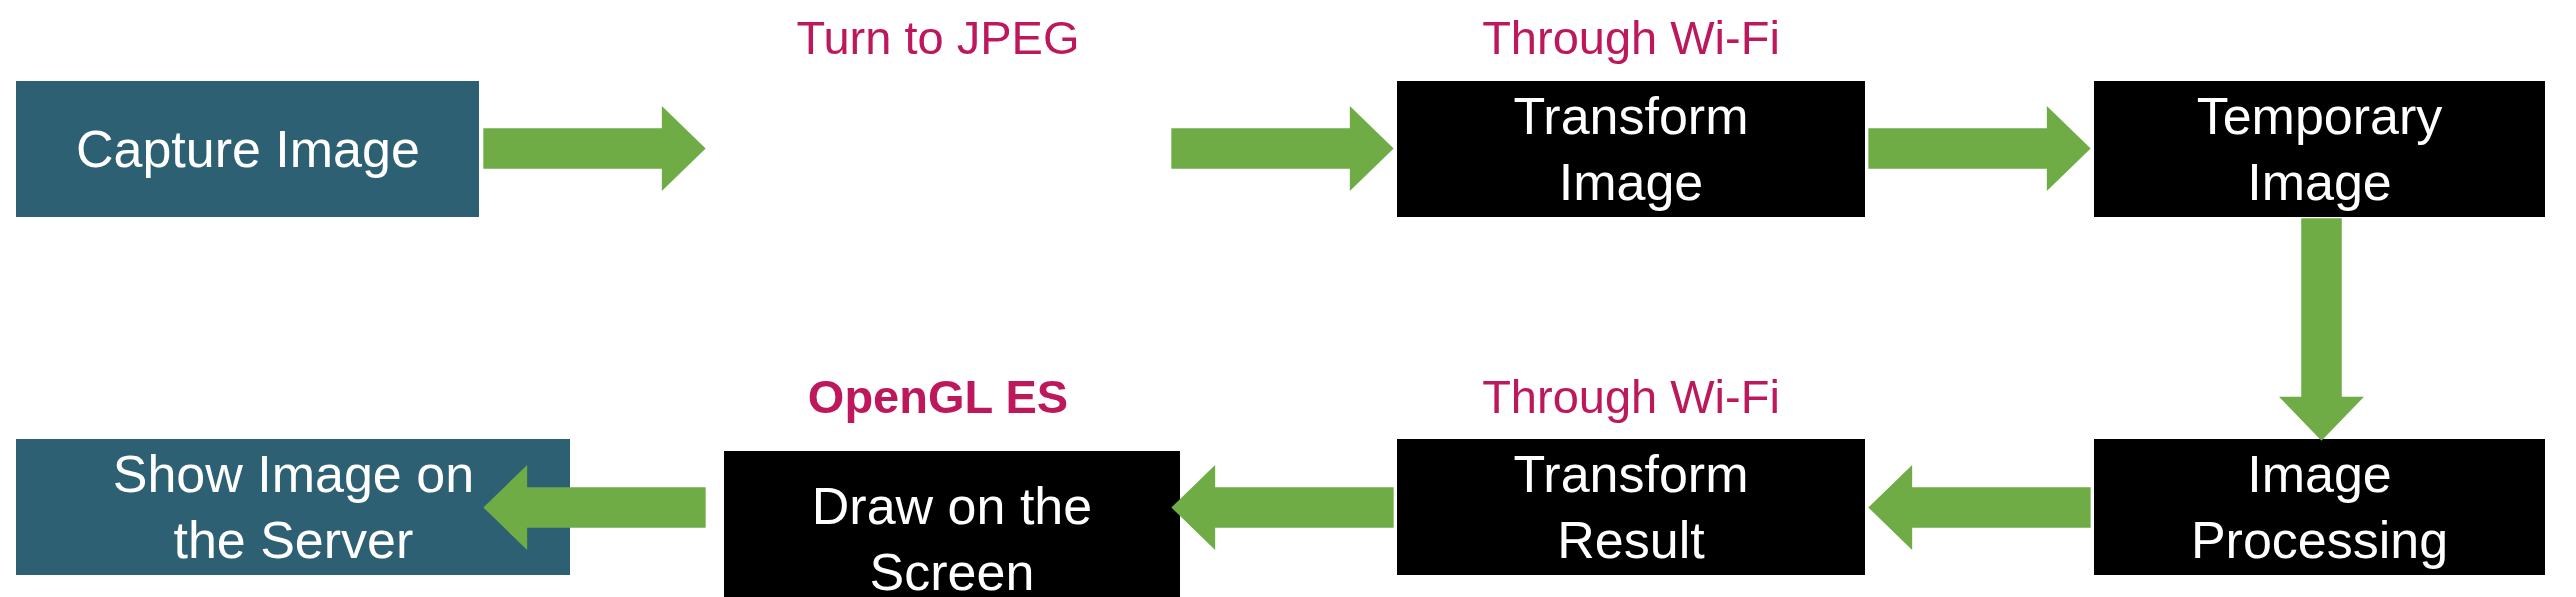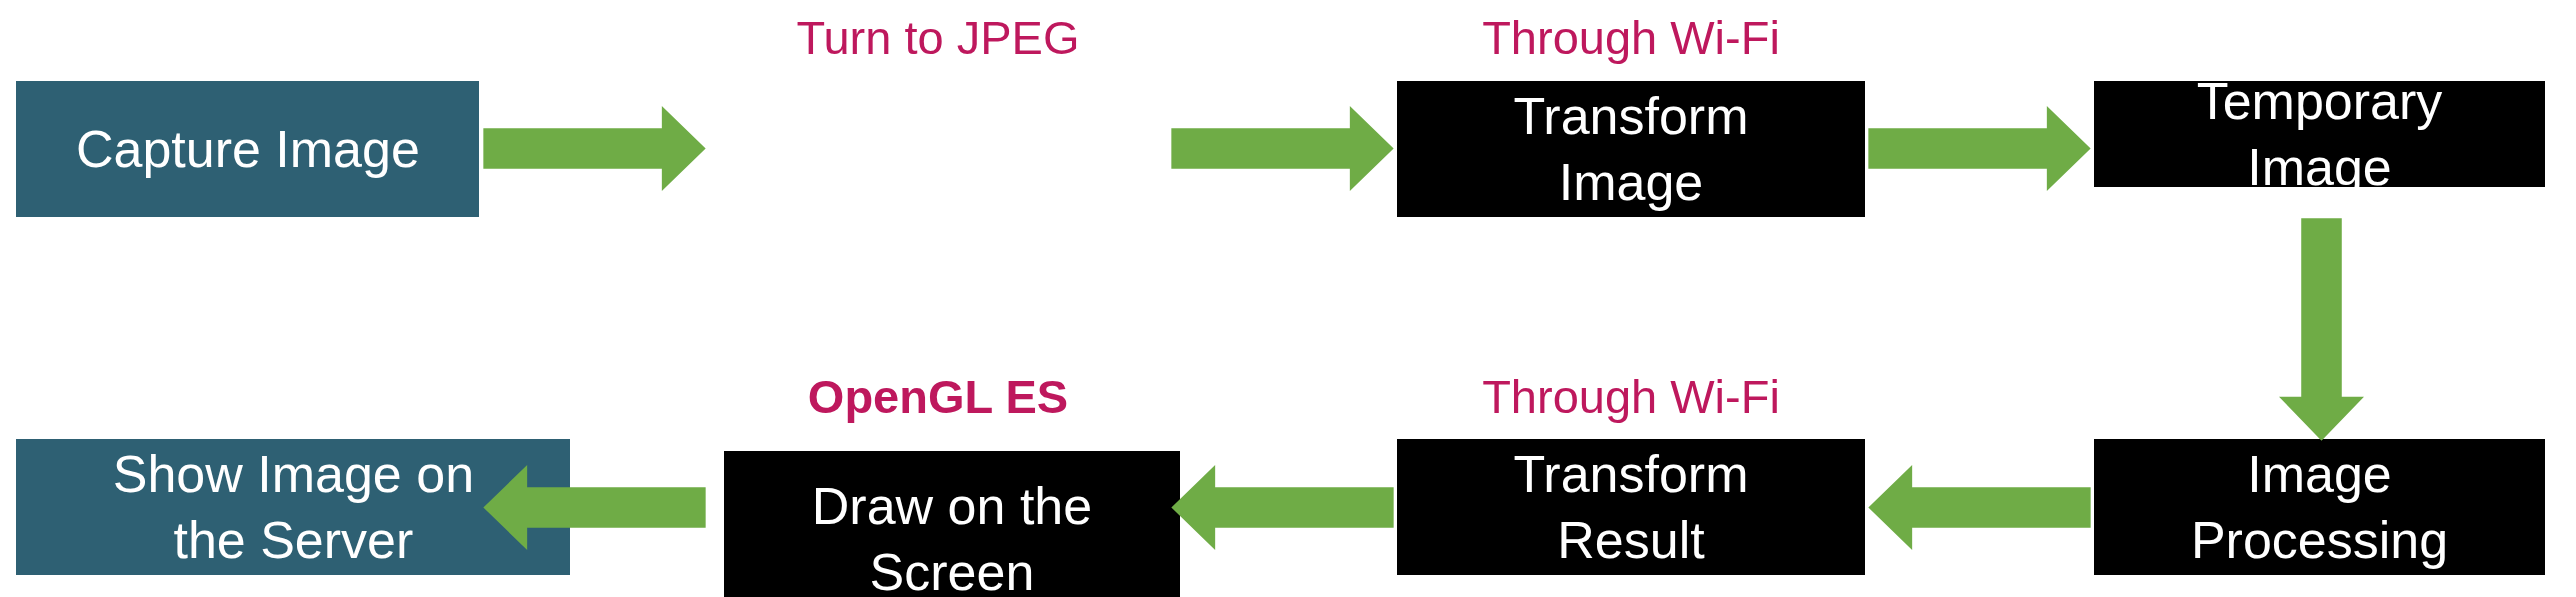--- a/index.html
+++ b/index.html
@@ -31,21 +31,21 @@
     font-size: 47px;
     line-height: 1.2;
     white-space: pre-line;
   }
   .arrow { position: absolute; display: block; }
 
   
   .pos-n1 { left: 16.4px;   top: 81px; width: 463px; height: 136px; }
   .pos-n2 { left: 710px; top: 81px; width: 456px; height: 136px; }
   .pos-n3 { left: 1397px; top: 81px; width: 468px; height: 136px; }
-  .pos-n4 { left: 2094px; top: 81px; width: 451px; height: 106px; }
+  .pos-n4 { left: 2094px; top: 81px; width: 451px; height: 136px; }
   .pos-n5 { left: 2094px; top: 439px; width: 451px; height: 136px; }
   .pos-n6 { left: 1397px; top: 439px; width: 468px; height: 136px; }
   .pos-n7 { left: 724px; top: 439px; width: 456px; height: 176px; margin-top: 12px; }
   .pos-n8 { left: 16.4px;   top: 439px; width: 554px; height: 136px; }
 
   
   .pos-a1 { left: 710px; top: 9.8px;  width: 456px; }
   .pos-a2 { left: 1397px; top: 9.8px;  width: 468px; }
   .pos-a3 { left: 710px; top: 369px; width: 456px; font-weight: bold; }
   .pos-a4 { left: 1397px; top: 369px; width: 468px; }

